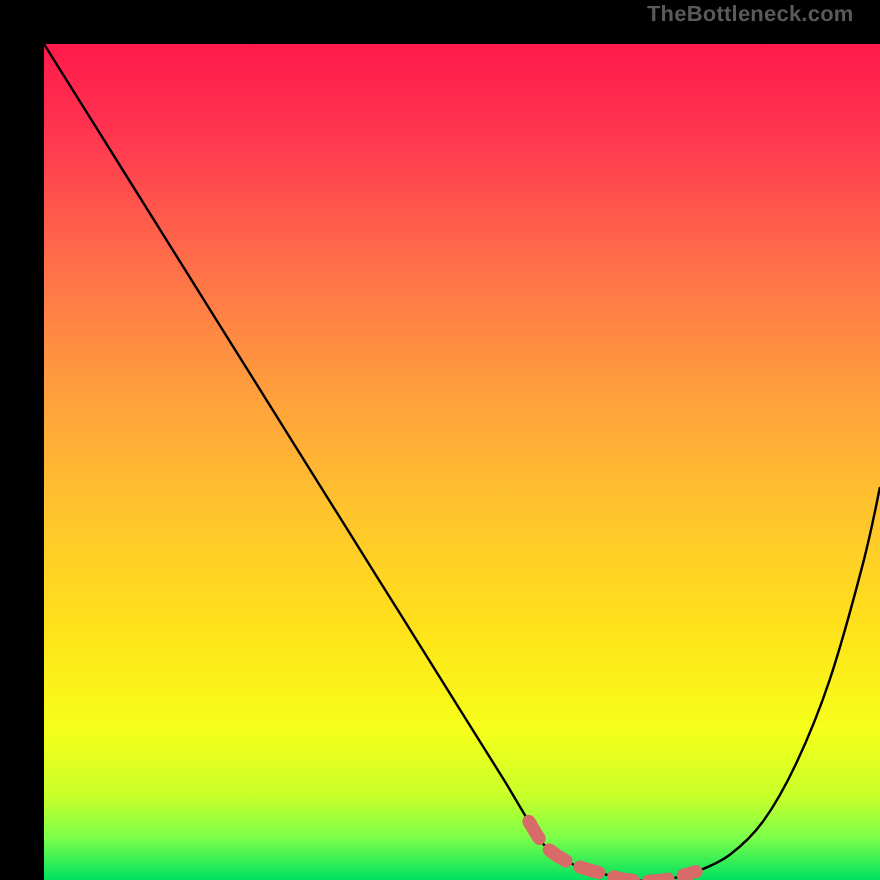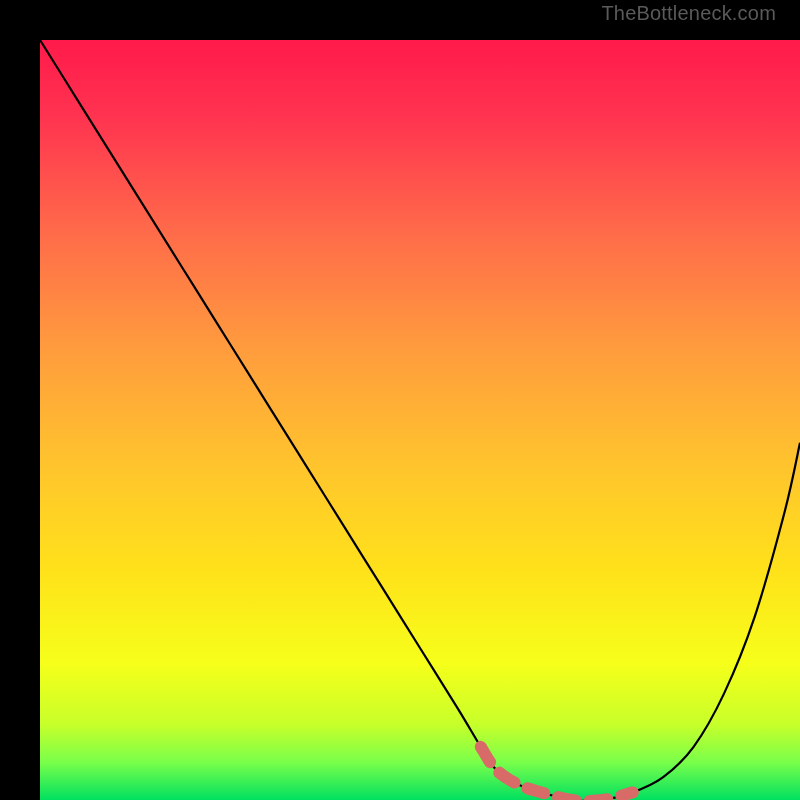--- a/index.html
+++ b/index.html
@@ -18,21 +18,21 @@
     width: 760px;
     height: 760px;
     background: #000;
   }
   .watermark {
     position: absolute;
     top: 2px;
     right: 24px;
     color: #5a5a5a;
     font-size: 20px;
-    font-weight: 400;
+    font-weight: 700;
     letter-spacing: 0.2px;
     z-index: 5;
   }
   svg {
     position: absolute;
     left: 20px;
     top: 20px;
     width: 760px;
     height: 760px;
   }

